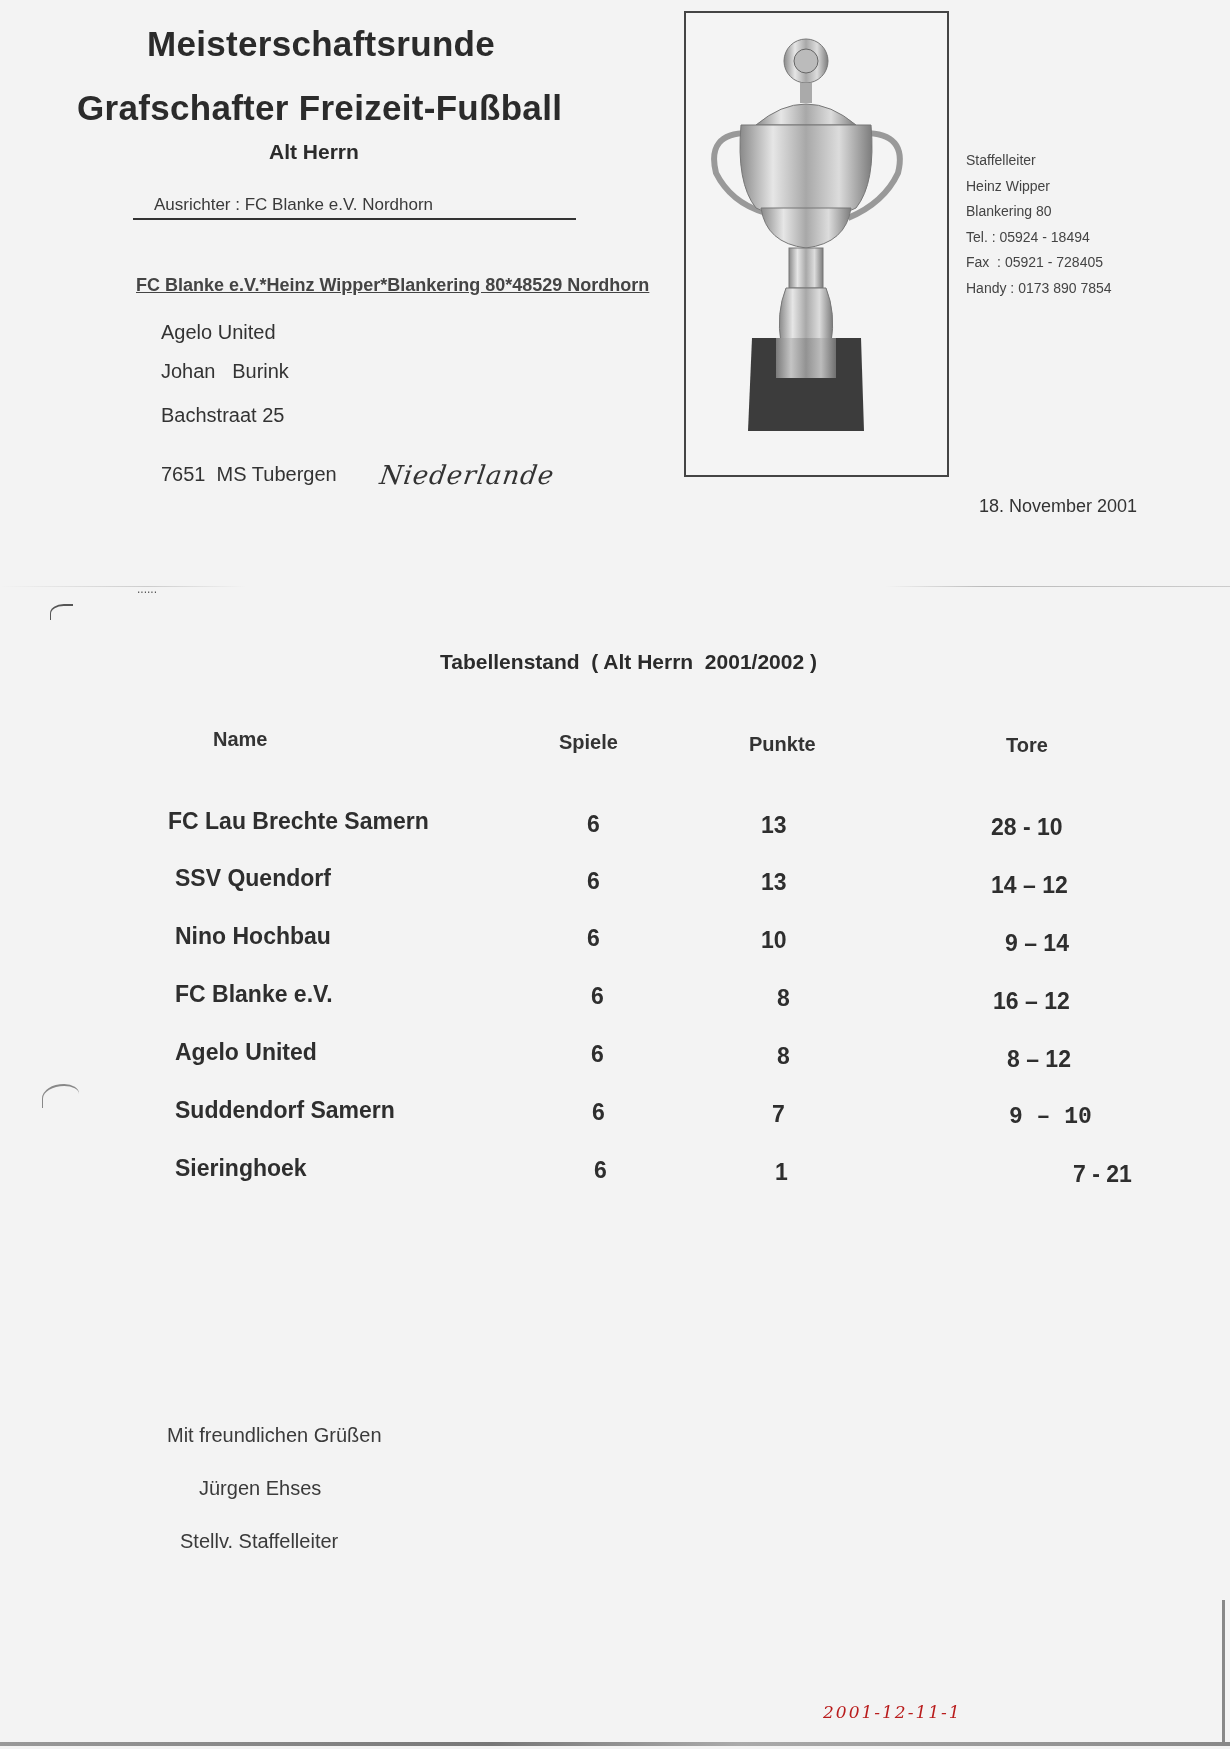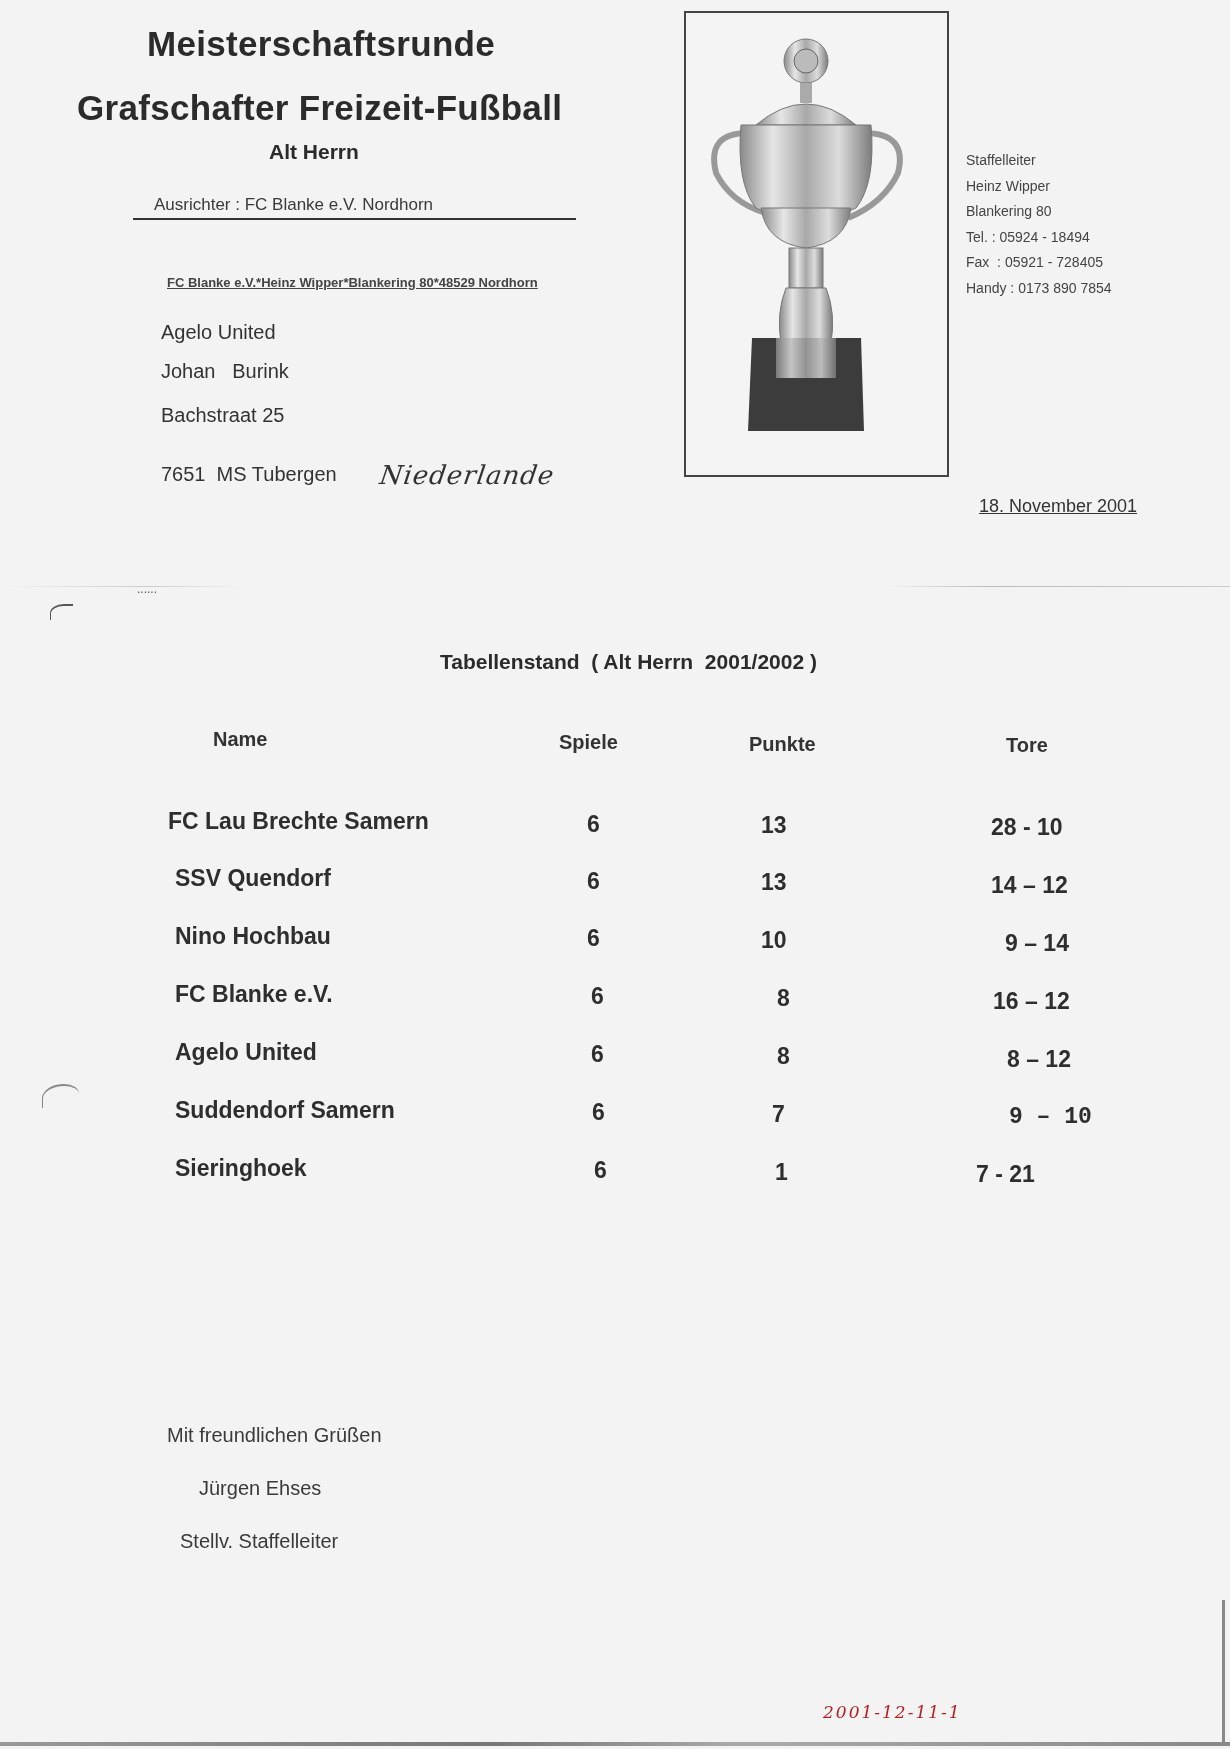--- a/index.html
+++ b/index.html
@@ -26,21 +26,21 @@
   .edge-right { position: absolute; left: 1222px; top: 1600px; width: 3px; height: 146px; background: #888; }
 </style>
 </head>
 <body>
 
 <div class="abs h1" style="left:147px; top:24px;">Meisterschaftsrunde</div>
 <div class="abs h1" style="left:77px; top:88px;">Grafschafter Freizeit-Fußball</div>
 <div class="abs h2" style="left:269px; top:140px;">Alt Herrn</div>
 <div class="abs sm" style="left:154px; top:195px;">Ausrichter : FC Blanke e.V.  Nordhorn</div>
 <div class="rule" style="left:133px; top:218px; width:443px; height:1.5px;"></div>
-<div class="abs" style="left:136px; top:275px; font-size:13px; font-weight:bold; color:#444; text-decoration:underline;margin-left:31px;">FC Blanke e.V.*Heinz Wipper*Blankering 80*48529 Nordhorn</div>
+<div class="abs" style="left:136px; top:275px; font-size:18px; font-weight:bold; color:#444; text-decoration:underline;">FC Blanke e.V.*Heinz Wipper*Blankering 80*48529 Nordhorn</div>
 
 <div class="abs addr" style="left:161px; top:321px;">Agelo United</div>
 <div class="abs addr" style="left:161px; top:360px; white-space:pre;">Johan   Burink</div>
 <div class="abs addr" style="left:161px; top:404px;">Bachstraat 25</div>
 <div class="abs addr" style="left:161px; top:463px; white-space:pre;">7651  MS Tubergen</div>
 <div class="abs hand" style="left:380px; top:460px;">Niederlande</div>
 
 <div class="trophy-frame">
   <svg width="261" height="462" viewBox="0 0 261 462">
     <defs>
@@ -75,21 +75,21 @@
 
 <div class="abs contact" style="left:966px; top:148px;">
   <div>Staffelleiter</div>
   <div>Heinz Wipper</div>
   <div>Blankering 80</div>
   <div>Tel. : 05924 - 18494</div>
   <div style="white-space:pre;">Fax  : 05921 - 728405</div>
   <div>Handy : 0173 890 7854</div>
 </div>
 
-<div class="abs" style="left:979px; top:496px; font-size:18px; color:#333;text-decoration:underline;">18. November 2001</div>
+<div class="abs" style="left:979px; top:496px; font-size:18px; color:#333;">18. November 2001</div>
 
 <div class="fold"></div>
 <div class="abs" style="left:50px; top:604px; width:22px; height:14px; border-top:2px solid #555; border-left:1px solid #555; border-radius:60% 0 0 0;"></div>
 <div class="abs" style="left:42px; top:1084px; width:36px; height:22px; border-top:2px solid #888; border-left:1px solid #888; border-radius:60% 40% 0 0;"></div>
 <div class="abs" style="left:137px; top:582px; font-size:12px; color:#555;">......</div>
 
 <div class="abs tab-title" style="left:440px; top:650px; white-space:pre;">Tabellenstand  ( Alt Herrn  2001/2002 )</div>
 
 <div class="abs colhead" style="left:213px; top:728px;">Name</div>
 <div class="abs colhead" style="left:559px; top:731px;">Spiele</div>
@@ -130,21 +130,21 @@
   <div>
     <div class="abs cell" style="left:175px; top:1097px;">Suddendorf Samern</div>
     <div class="abs cell" style="left:592px; top:1099px;">6</div>
     <div class="abs cell" style="left:772px; top:1101px;">7</div>
     <div class="abs cell" style="left:1009px; top:1104px;font-family:Liberation Mono, monospace;">9 – 10</div>
   </div>
   <div>
     <div class="abs cell" style="left:175px; top:1155px;">Sieringhoek</div>
     <div class="abs cell" style="left:594px; top:1157px;">6</div>
     <div class="abs cell" style="left:775px; top:1159px;">1</div>
-    <div class="abs cell" style="left:976px; top:1161px;">7 - 21</div>
+    <div class="abs cell" style="left:1073px; top:1161px;">7 - 21</div>
   </div>
 </div>
 
 <div class="abs sig" style="left:167px; top:1424px;">Mit freundlichen Grüßen</div>
 <div class="abs sig" style="left:199px; top:1477px;">Jürgen Ehses</div>
 <div class="abs sig" style="left:180px; top:1530px;">Stellv. Staffelleiter</div>
 
 <div class="abs" style="left:823px; top:1702px; font-family:'DejaVu Serif', serif; font-style:italic; font-size:17px; color:#b91c1c; letter-spacing:2px;">2001-12-11-1</div>
 
 <div class="edge-bottom"></div>

